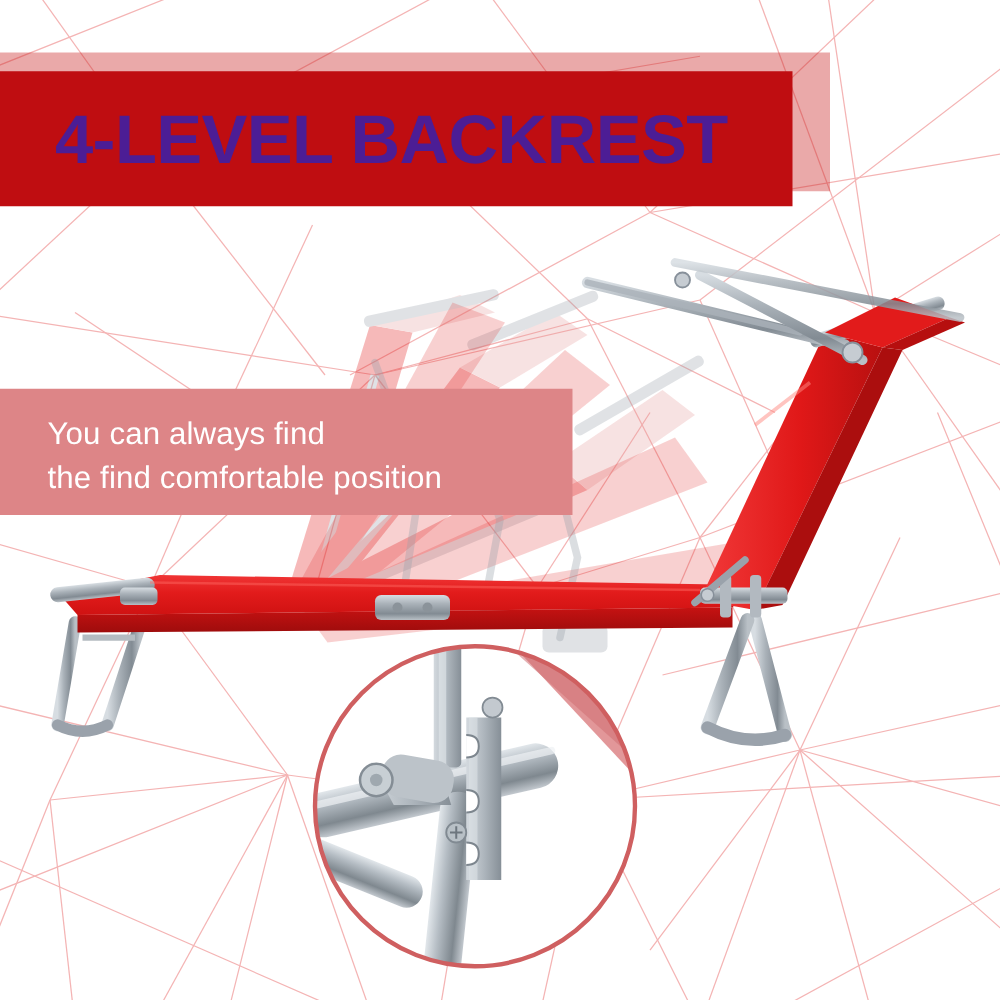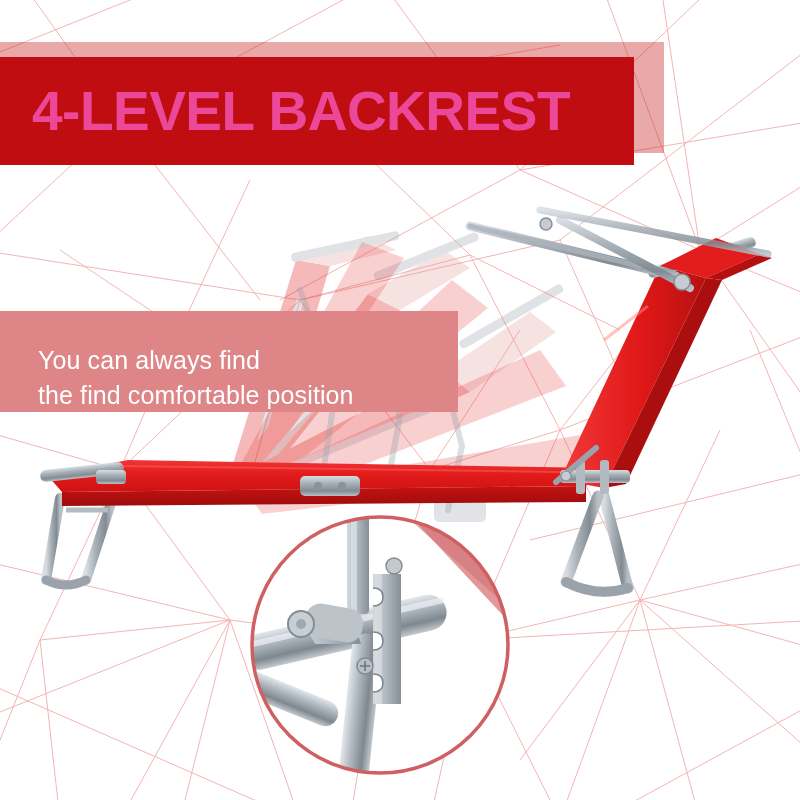--- a/index.html
+++ b/index.html
@@ -37,26 +37,26 @@
   .headline-bar {
     position: absolute;
     left: 0;
     top: 57px;
     width: 634px;
     height: 108px;
     background: #bf0d11;
   }
   .headline-text {
     position: absolute;
-    left: 32px;
+    left: 44px;
     top: 64px;
     width: 590px;
     height: 94px;
     line-height: 94px;
-    color: #ec4899;
+    color: #4c1d95;
     font-size: 55px;
     font-weight: bold;
     letter-spacing: -0.5px;
     white-space: nowrap;
     font-family: "Liberation Sans", sans-serif;
   }
 
   
   .subtitle-band {
     position: absolute;
@@ -70,21 +70,20 @@
     position: absolute;
     left: 38px;
     top: 330px;
     width: 410px;
     color: #ffffff;
     font-size: 25px;
     font-weight: normal;
     line-height: 35px;
     letter-spacing: 0.1px;
     font-family: "Liberation Sans", sans-serif;
-    margin-top: 13px;
   }
   .subtitle-text .ln { display: block; white-space: nowrap; }
 
   
   #product {
     position: absolute;
     left: 0;
     top: 180px;
     width: 800px;
     height: 450px;

